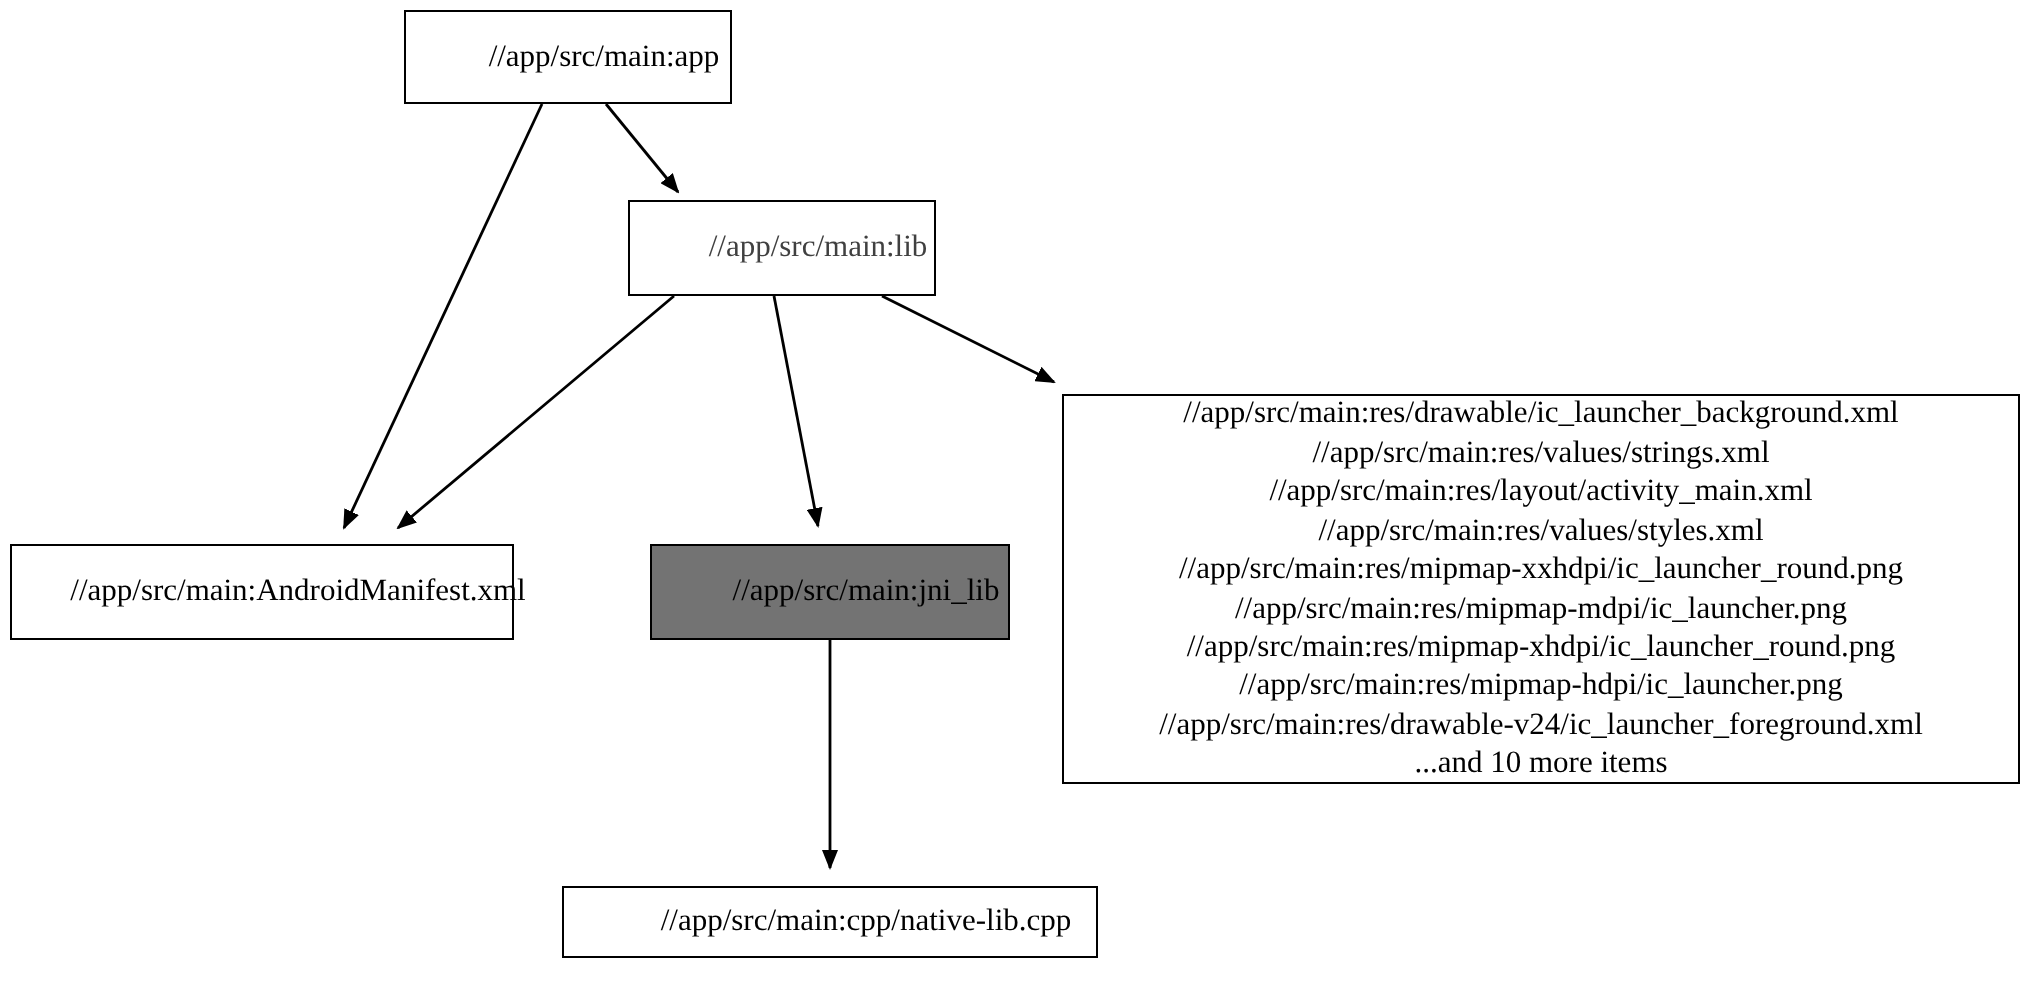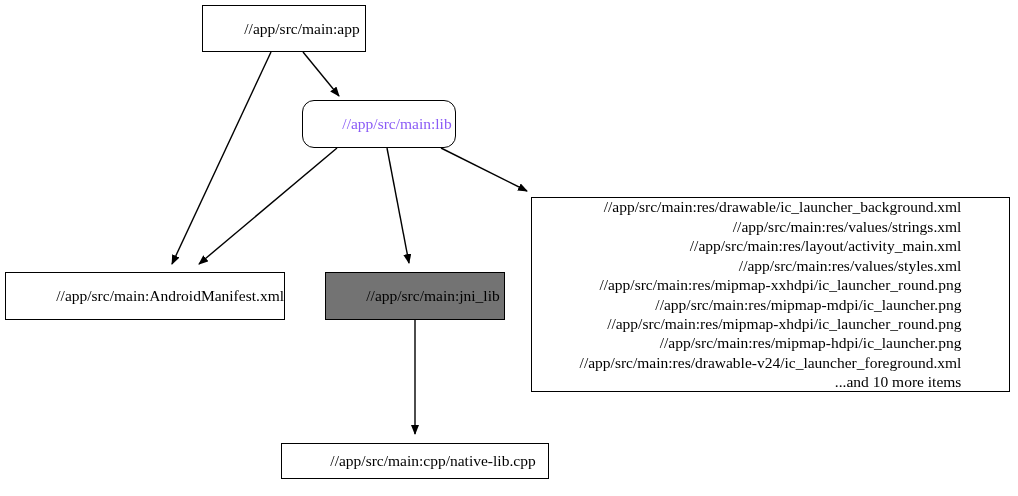--- a/index.html
+++ b/index.html
@@ -41,21 +41,20 @@
     padding-left: 36px;
   }
   .node-label {
     display: block;
     white-space: pre;
   }
   .node-multiline {
     align-items: center;
     justify-content: center;
     padding: 3px 24px;
-    text-align: right;
   }
 </style>
 </head>
 <body>
 
 <div id="graph-canvas">
 
   <svg id="edge-layer" viewBox="0 0 1018 496" width="1018" height="496" xmlns="http://www.w3.org/2000/svg">
     <defs>
       <marker id="arrowhead" markerWidth="10" markerHeight="8" refX="9" refY="4" orient="auto" markerUnits="userSpaceOnUse">
@@ -69,25 +68,25 @@
         <path d="M 387,148 L 409,263" stroke="#000000" marker-end="url(#arrowhead)"></path>
         <path d="M 441,148 L 527,191" stroke="#000000" marker-end="url(#arrowhead)"></path>
         <path d="M 415,320 L 415,434" stroke="#000000" marker-end="url(#arrowhead)"></path>
       </g>
   </svg>
 
   <div class="graph-node" style="left: 202px; top: 5px; width: 164px; height: 47px; border-color: rgb(0, 0, 0); background: rgb(255, 255, 255); color: rgb(0, 0, 0);">
     <span class="node-label">//app/src/main:app</span>
   </div>
 
-  <div class="graph-node" style="left: 302px; top: 100px; width: 154px; height: 48px; border-color: rgb(0, 0, 0); background: rgb(255, 255, 255); color: #8b5cf6; border-radius: 12px;">
+  <div class="graph-node" style="left: 314px; top: 100px; width: 154px; height: 48px; border-color: rgb(0, 0, 0); background: rgb(255, 255, 255); color: #404040;">
     <span class="node-label">//app/src/main:lib</span>
   </div>
 
-  <div class="graph-node" style="left: 5px; top: 272px; width: 280px; height: 48px; border-color: rgb(0, 0, 0); background: rgb(255, 255, 255); color: rgb(0, 0, 0); justify-content: flex-end;">
+  <div class="graph-node" style="left: 5px; top: 272px; width: 252px; height: 48px; border-color: rgb(0, 0, 0); background: rgb(255, 255, 255); color: rgb(0, 0, 0);">
     <span class="node-label">//app/src/main:AndroidManifest.xml</span>
   </div>
 
   <div class="graph-node" style="left: 325px; top: 272px; width: 180px; height: 48px; border-color: rgb(0, 0, 0); background: #737373; color: rgb(0, 0, 0);">
     <span class="node-label">//app/src/main:jni_lib</span>
   </div>
 
   <div class="graph-node node-multiline" style="left: 531px; top: 197px; width: 479px; height: 195px; border-color: rgb(0, 0, 0); background: rgb(255, 255, 255); color: rgb(0, 0, 0);">
     <span class="node-label">//app/src/main:res/drawable/ic_launcher_background.xml
 //app/src/main:res/values/strings.xml

